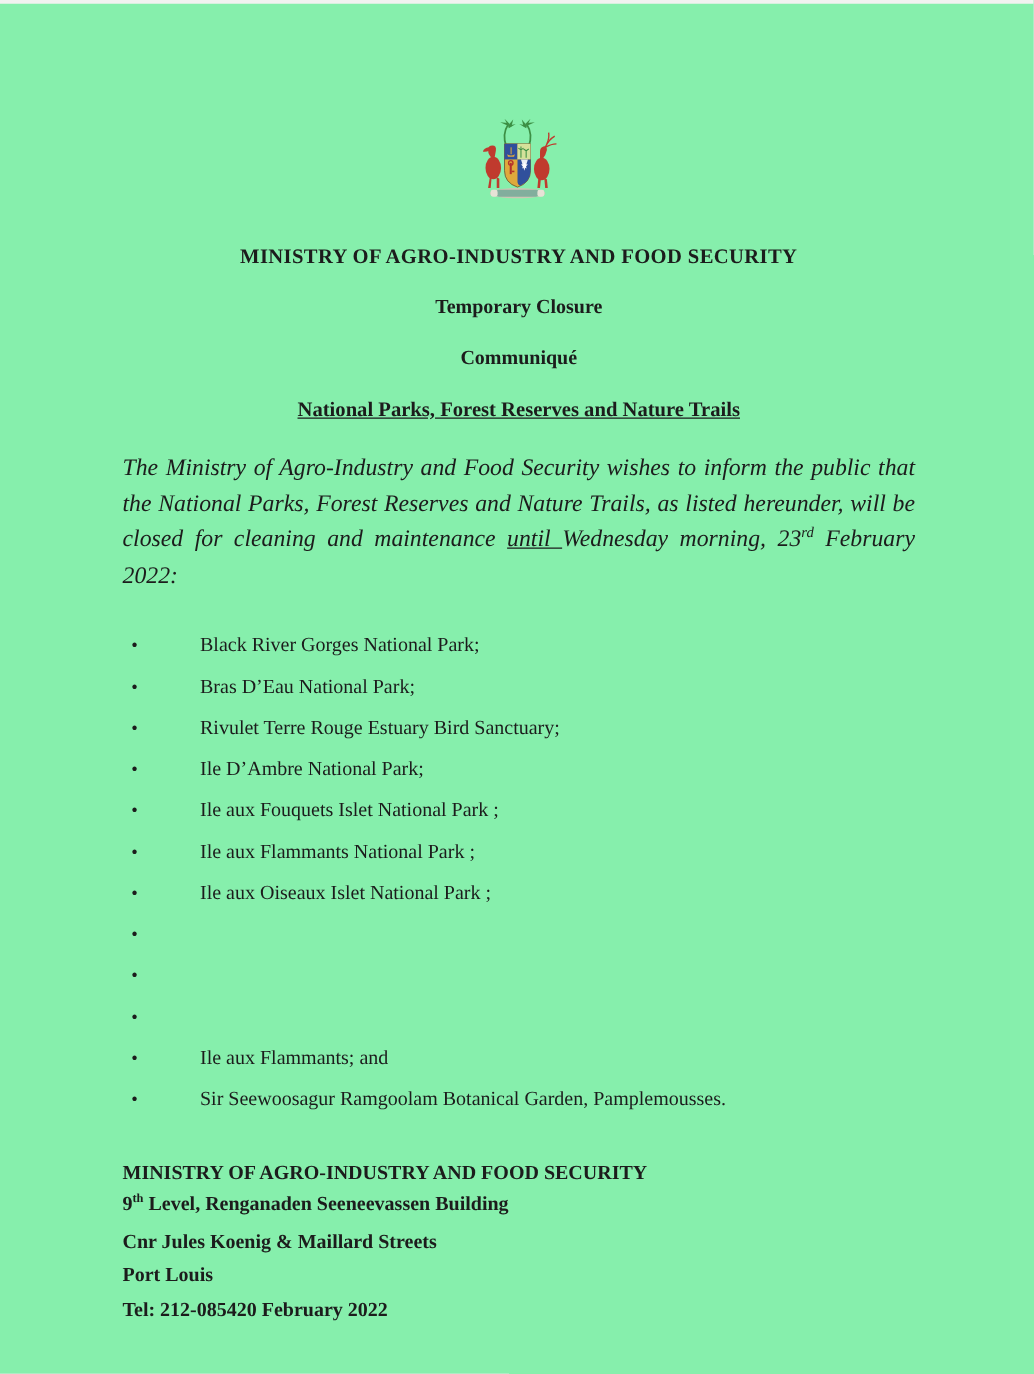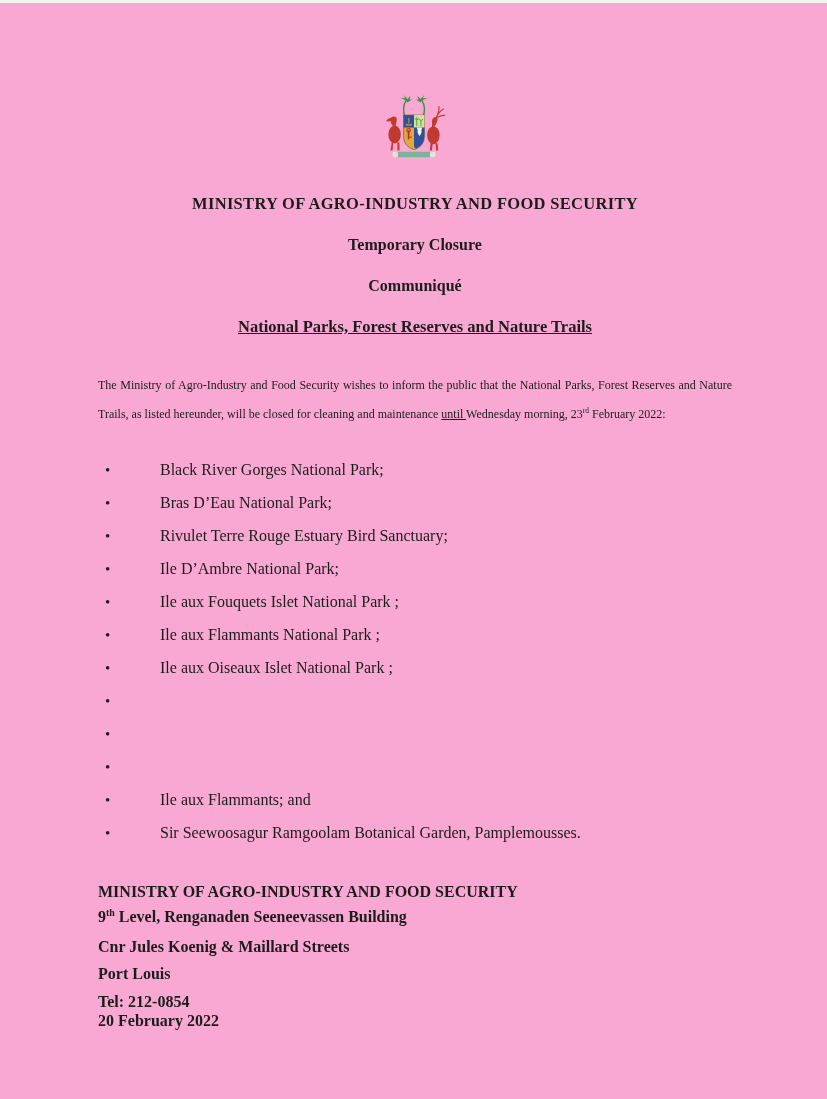--- a/index.html
+++ b/index.html
@@ -1,20 +1,20 @@
 <!DOCTYPE html>
 <html><head>
 <meta charset="utf-8">
 <style>
   html, body { margin: 0; padding: 0; background: #e9e9e9; }
   .page {
     position: relative;
     width: 827px;
     height: 1099px;
-    background: #f9a8d4;
+    background: #86efac;
     font-family: "Liberation Serif", "DejaVu Serif", serif;
     color: #1c1c1c;
     overflow: hidden;
     box-sizing: border-box;
   }
   .page::before {
     content: "";
     position: absolute;
     top: 0; left: 0; right: 0;
     height: 3px;
@@ -43,24 +43,25 @@
     line-height: 19px;
   }
   .subject-heading {
     margin: 22px 0 0 0;
     font-size: 16.5px;
     font-weight: bold;
     text-decoration: underline;
     line-height: 19px;
   }
   .body-paragraph {
-    margin: 35px 0 0 0;
-    font-size: 12px;
+    margin: 24px 0 0 0;
+    font-size: 19px;
     line-height: 28.5px;
     text-align: justify;
+    font-style: italic;
   }
   .body-paragraph .u { text-decoration: underline; }
   sup { font-size: 0.62em; line-height: 0; }
   .parks-list {
     margin: 32px 0 0 0;
     padding: 0;
     list-style: none;
     font-size: 16px;
   }
   .parks-list li {
@@ -82,21 +83,20 @@
   }
   .doc-footer .f-line { line-height: 19px; }
   .doc-footer .f1 { margin-top: 0; }
   .doc-footer .f2 { margin-top: 6px; }
   .doc-footer .f3 { margin-top: 11px; }
   .doc-footer .f4 { margin-top: 8px; }
   .doc-footer .f5 {
     margin-top: 9px;
     display: flex;
     justify-content: flex-start;
-    flex-direction: column;
   }
   .doc-footer .date { padding-right: 42px; }
 </style>
 </head>
 <body>
 
 <div class="page">
 
   <div class="crest-wrap">
     <span>

